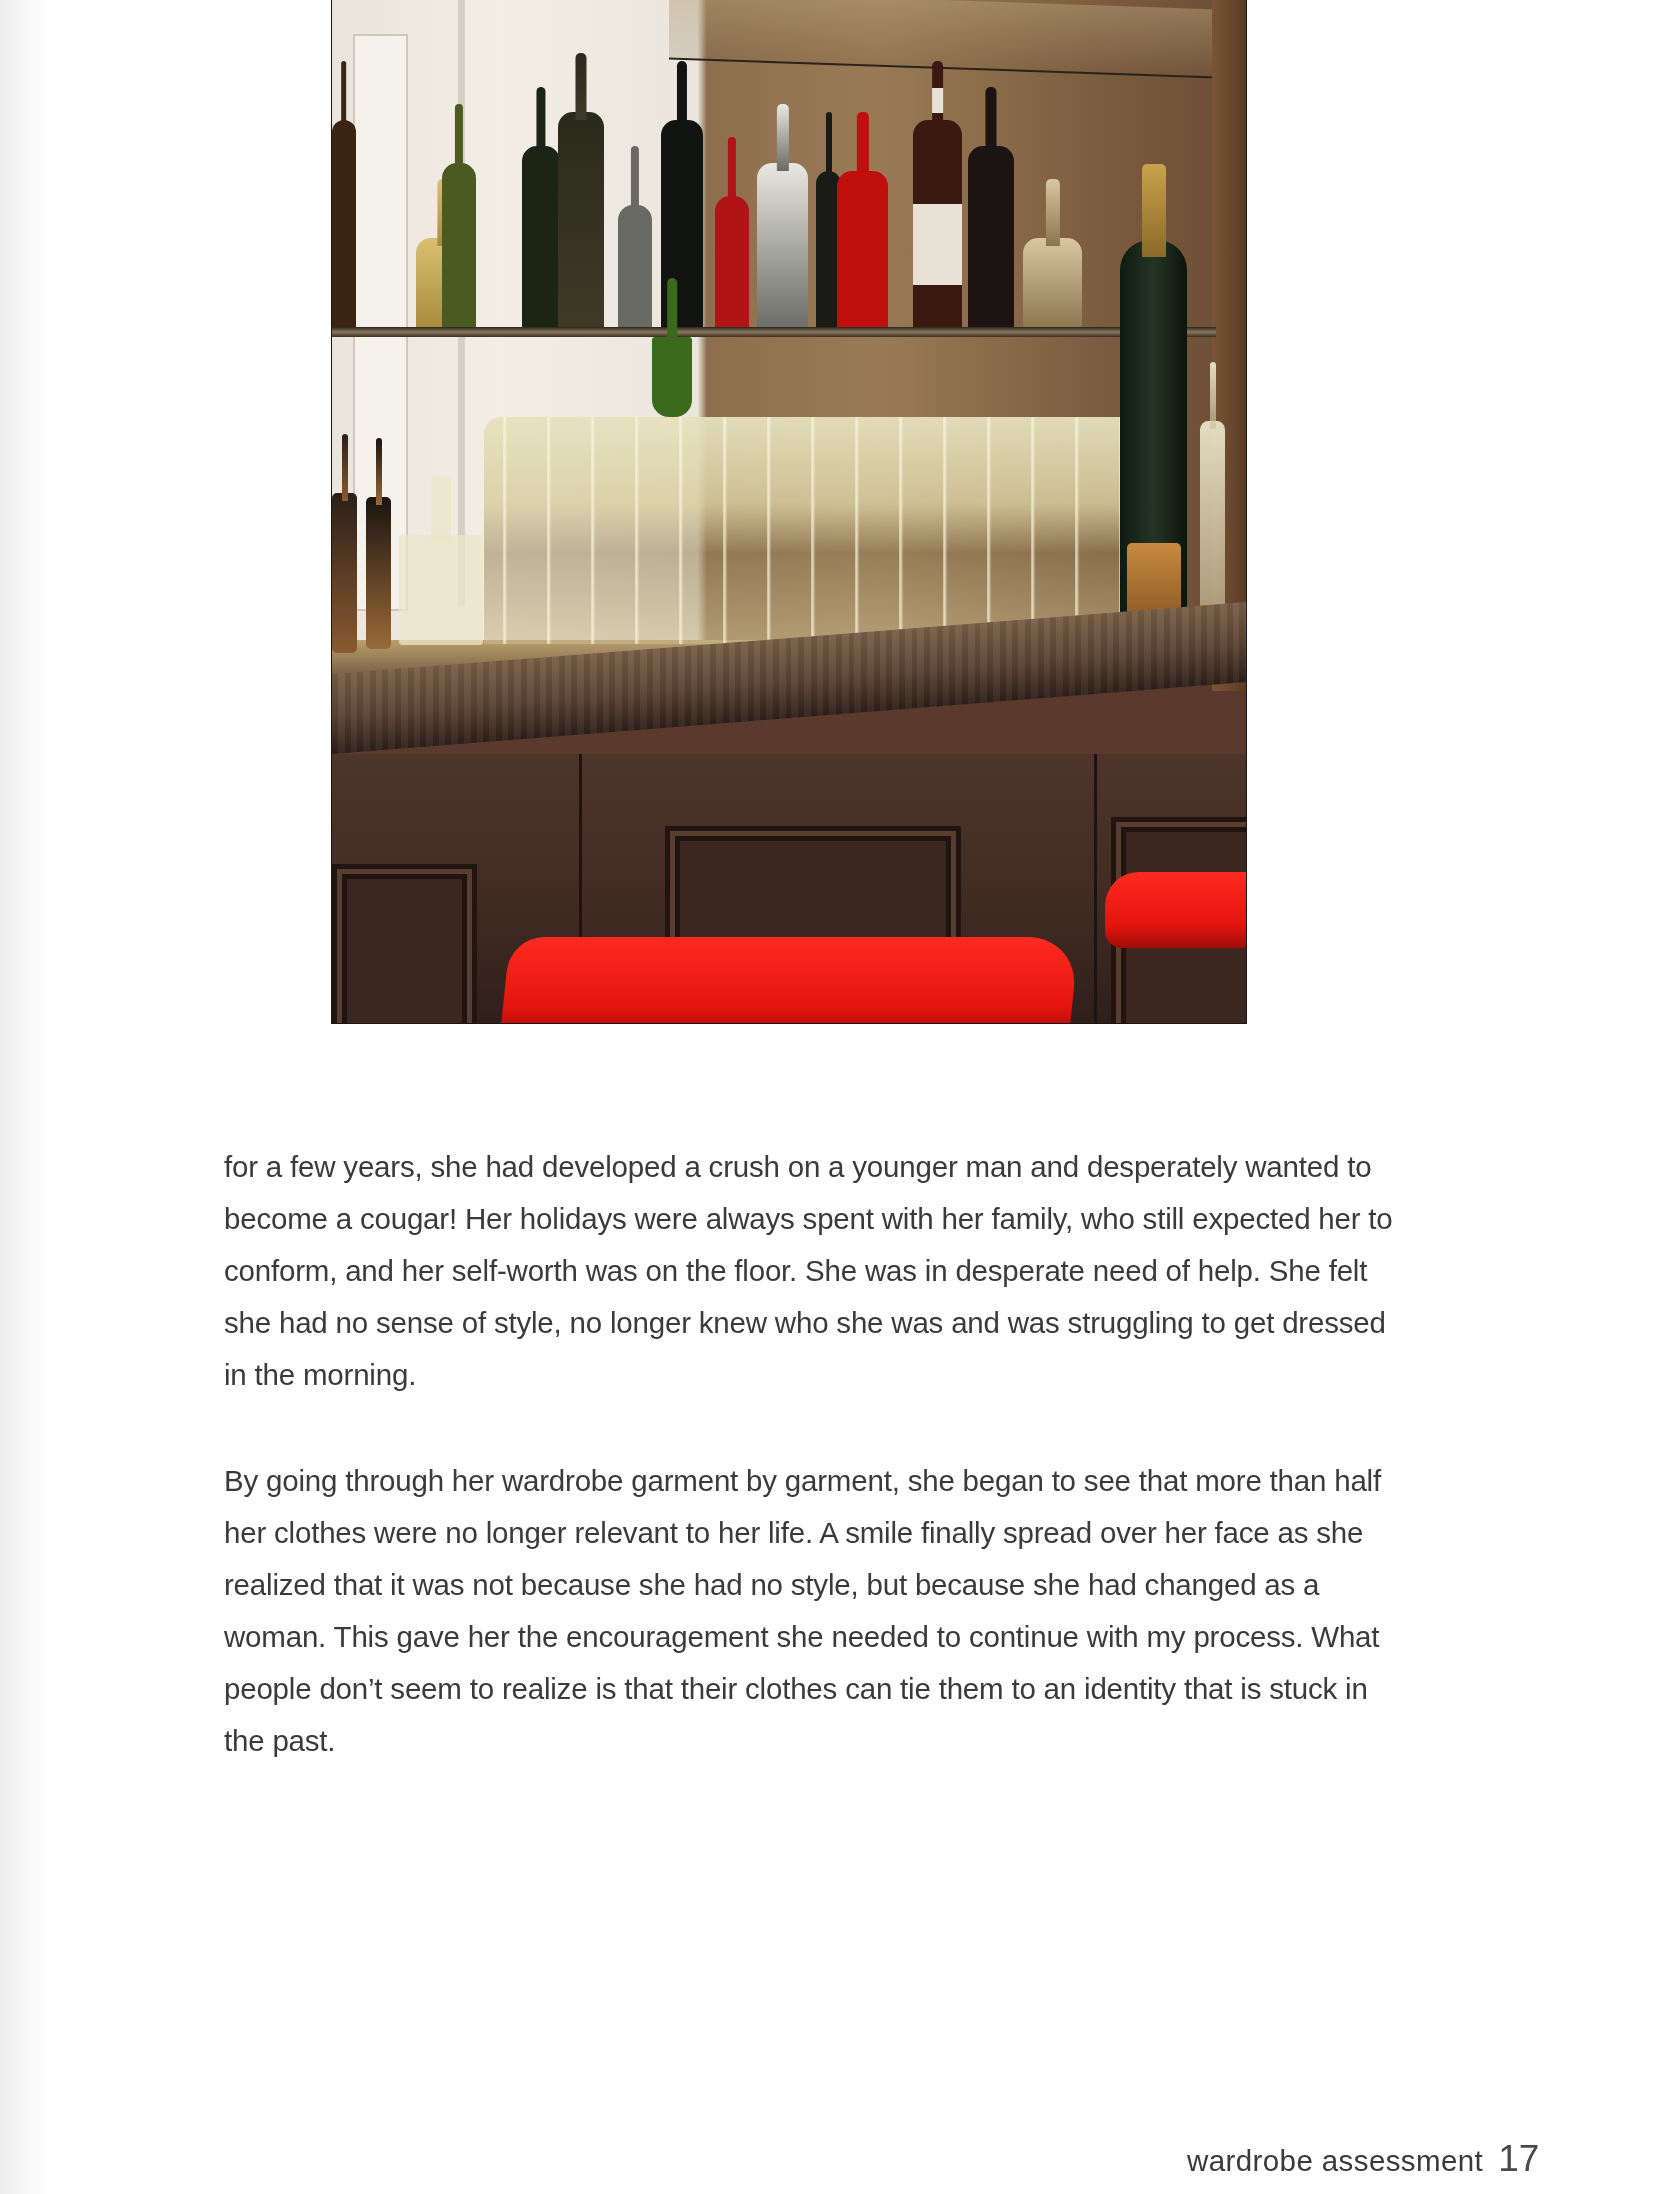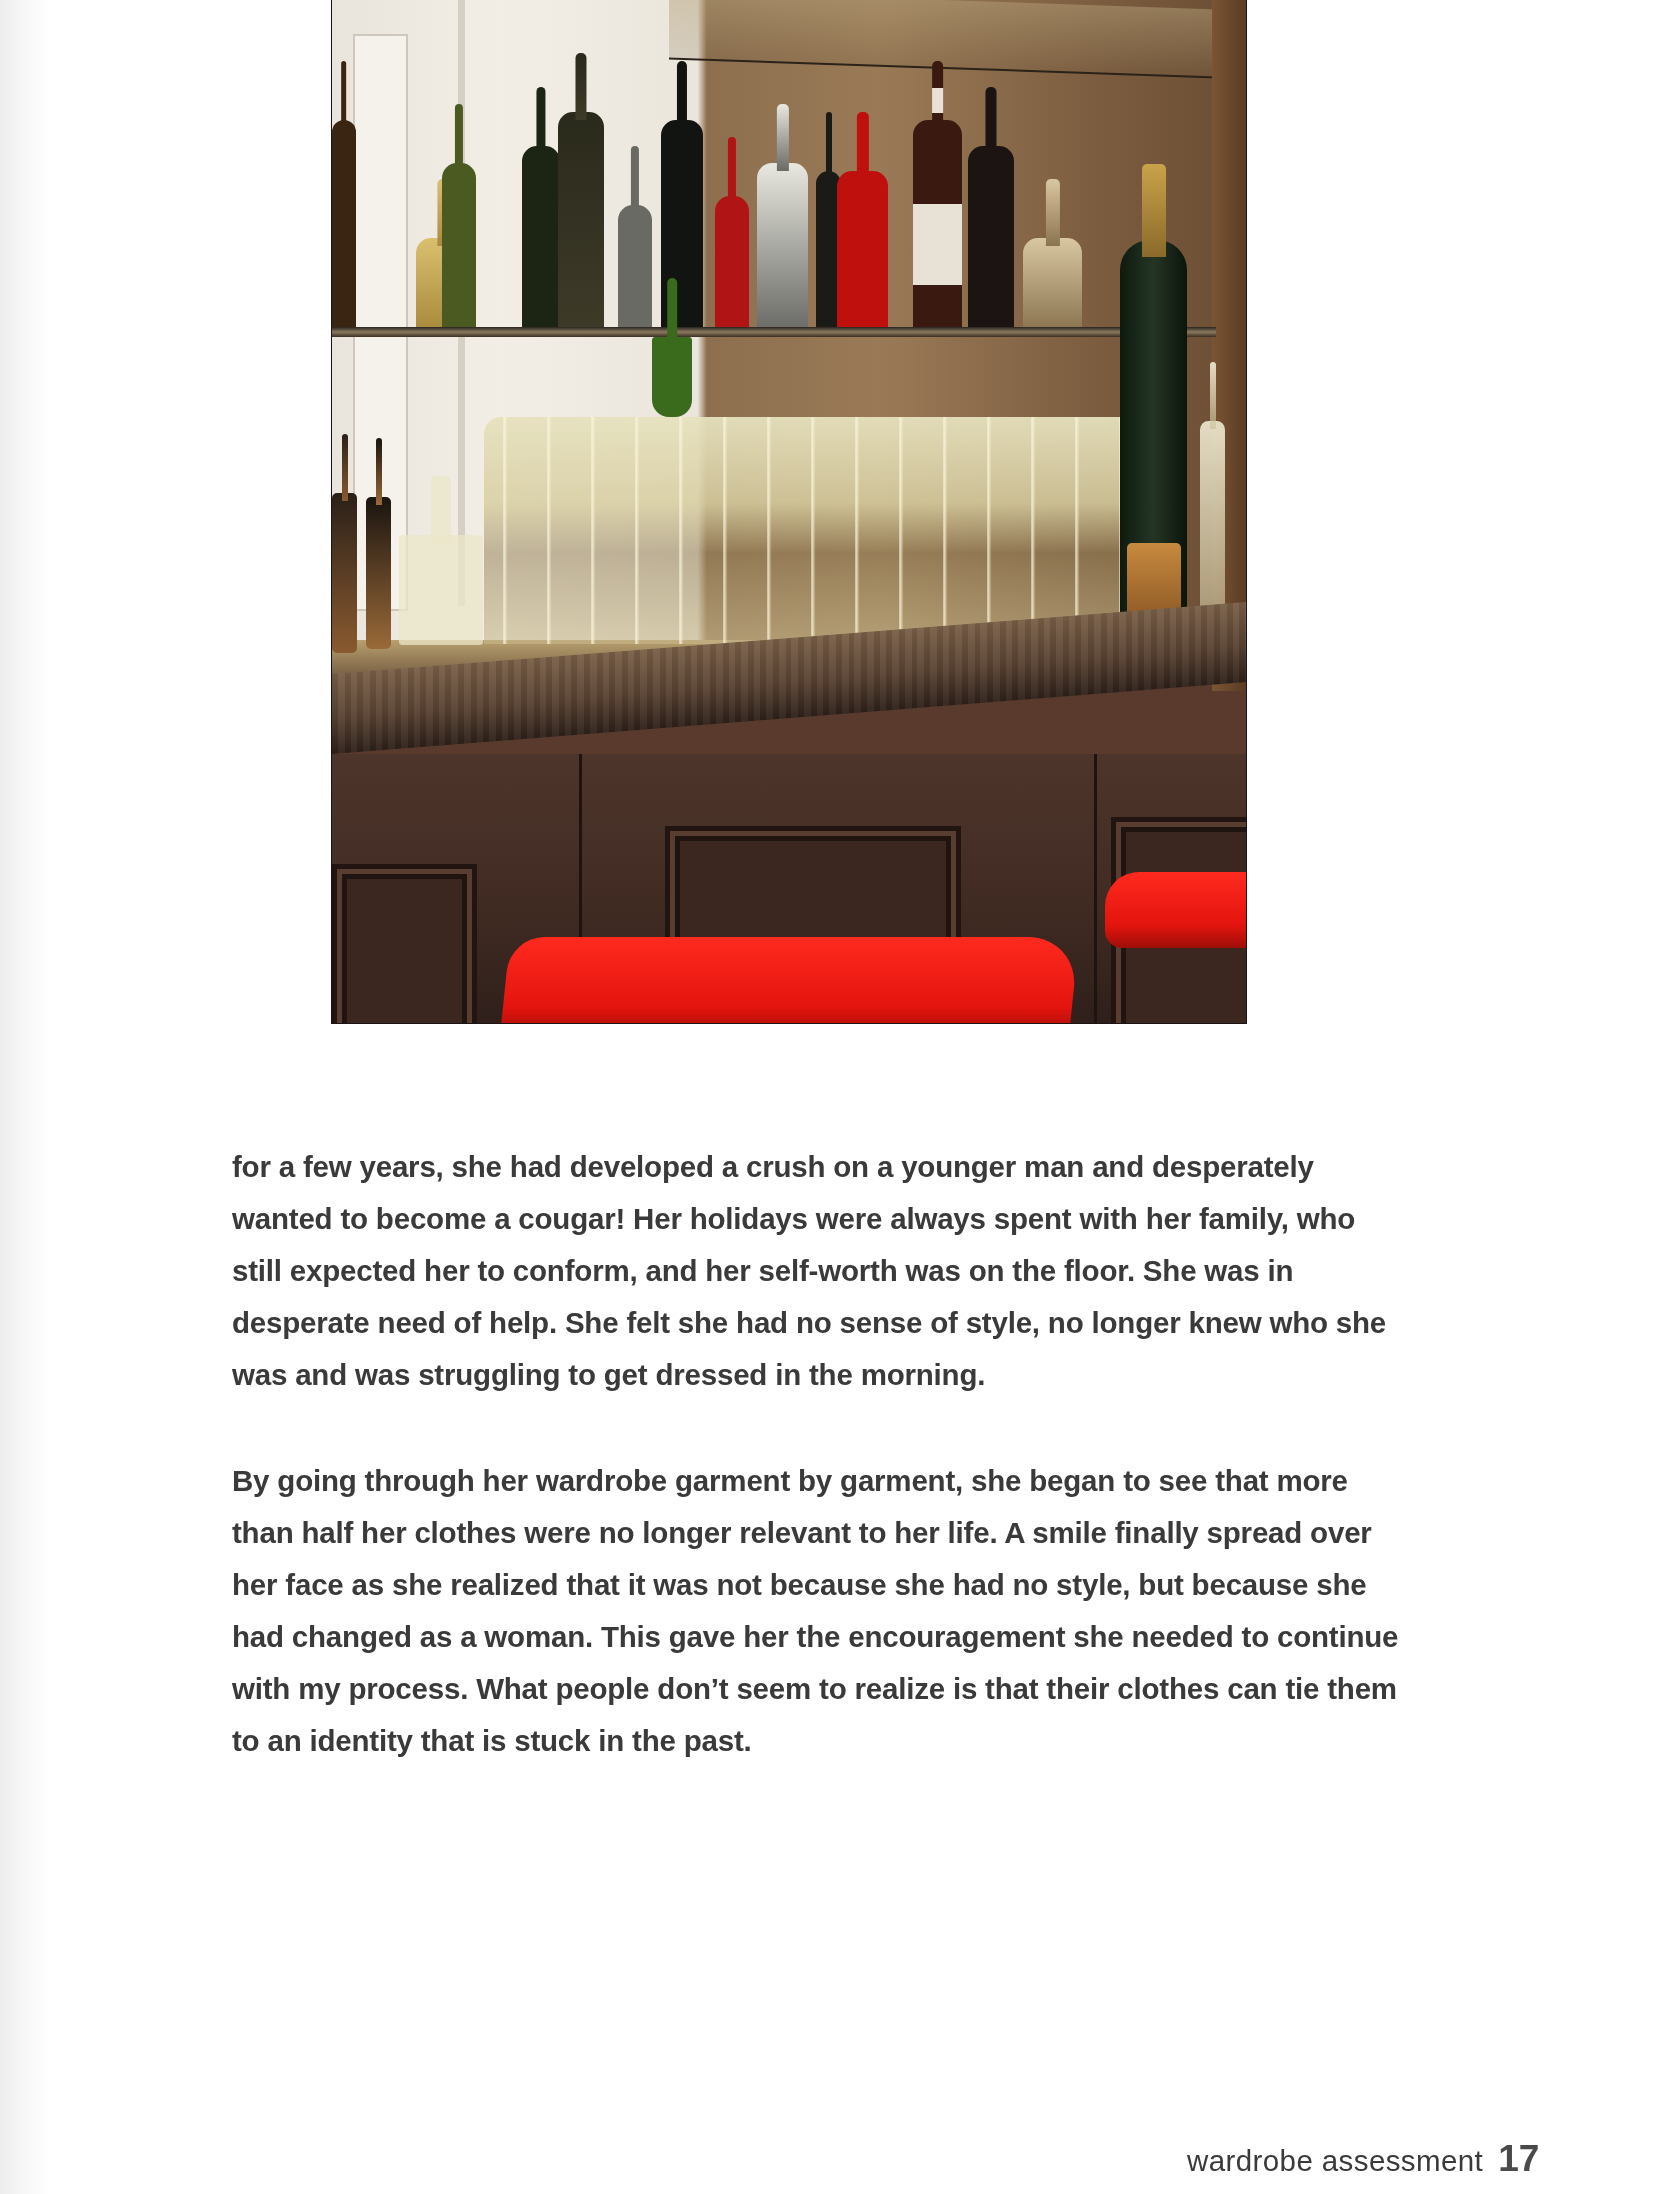--- a/index.html
+++ b/index.html
@@ -93,27 +93,27 @@
     position: absolute; width: 3.4px; background: #1e1310;
   }
   .photo .stool {
     position: absolute; background: linear-gradient(to bottom, #ff2a1f, #e3140e 70%, #9e0e08);
   }
   
   .body-text {
     position: absolute; left: 216px; top: 1141px; width: 1196px;
     font-size: 29.5px; line-height: 52px; color: #3a3a3a; letter-spacing: -0.2px;
   }
-  .body-text p { margin: 0 0 54px 16px; font-weight: bold; }
+  .body-text p { margin: 0 0 54px 8px; }
   .footer {
     position: absolute; left: 1171px; top: 2138px; width: 404px; height: 42px;
     color: #3a3a3a; white-space: nowrap;
   }
   .footer .section { font-size: 29.5px; letter-spacing: 0.4px; margin-left: 16px; }
-  .footer .page-num { font-size: 37px; font-weight: bold; margin-left: 15px; color: #4a4a4a; }
+  .footer .page-num { font-size: 37px; font-weight: normal; margin-left: 15px; color: #4a4a4a; }
 </style>
 </head>
 <body>
 
 <div class="gutter"></div>
 
 <div class="photo">
   <div class="wall"></div>
   <div class="window-frame"></div>
   <div class="window-frame2"></div>

